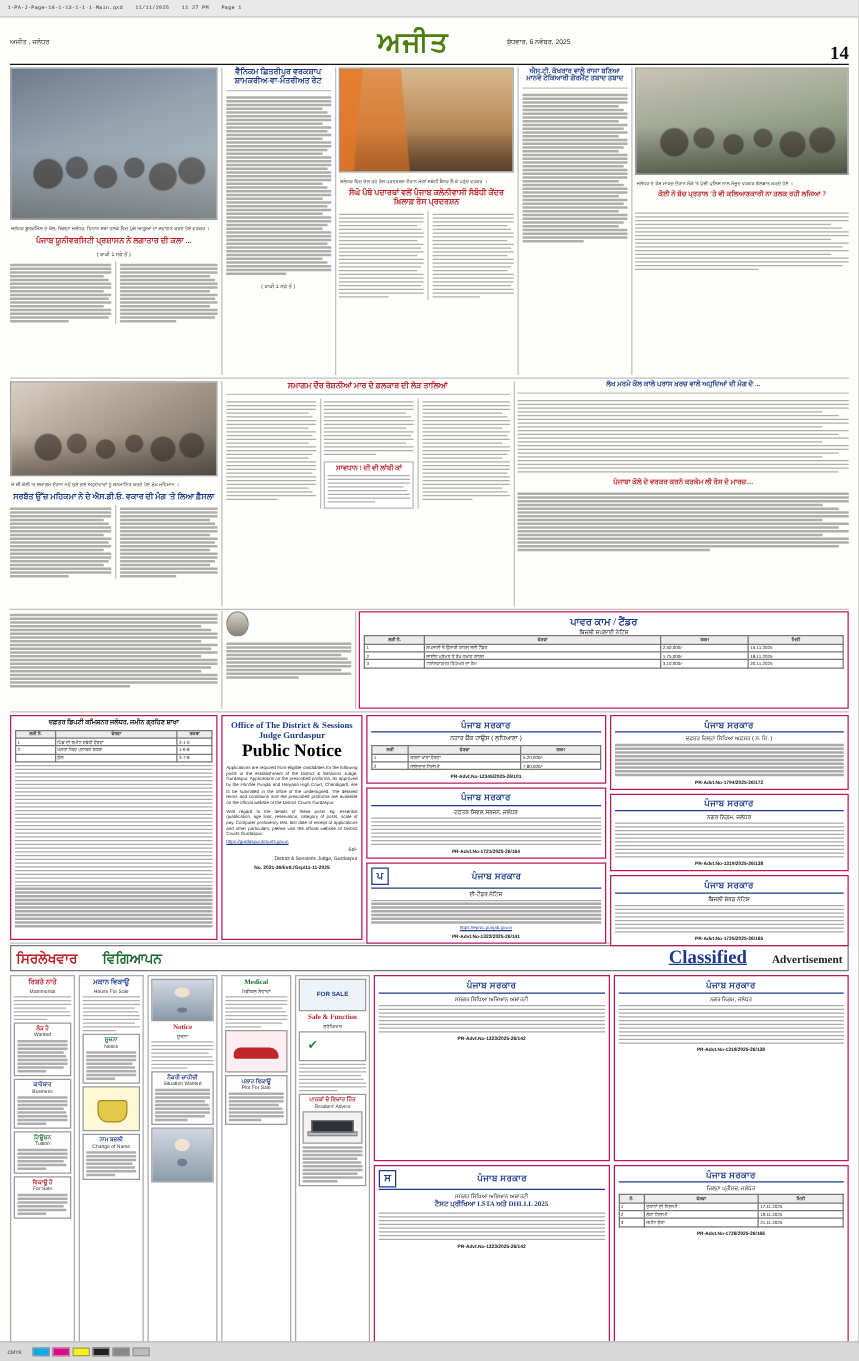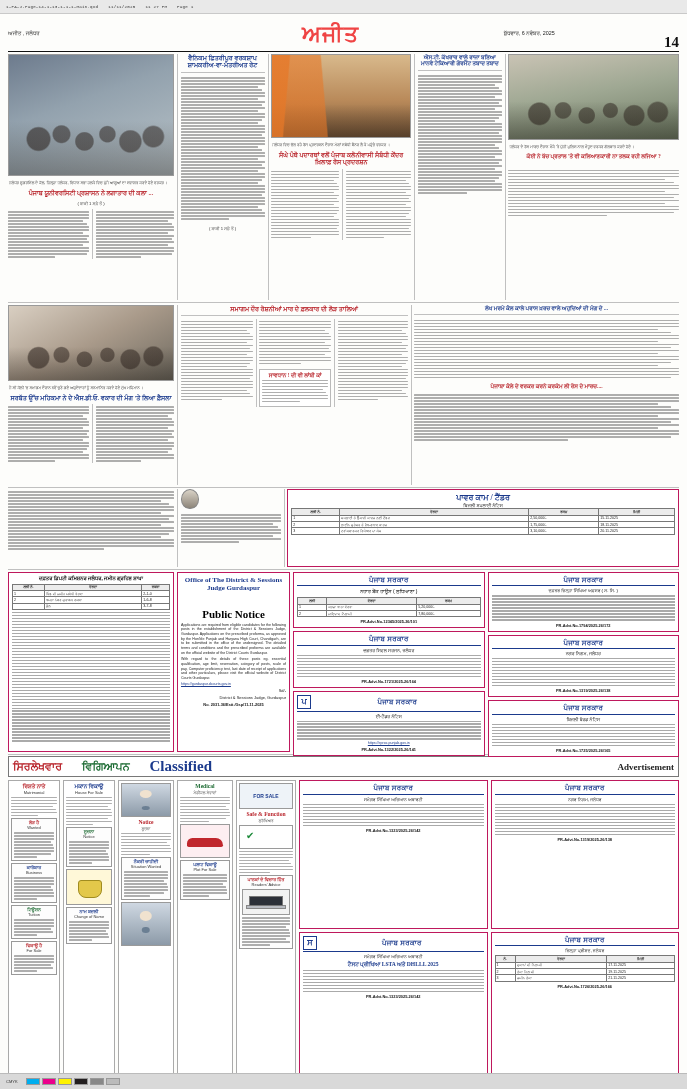--- a/index.html
+++ b/index.html
@@ -22,27 +22,27 @@
   }
   .printbar .seg { white-space:nowrap; }
 
   
   .masthead {
     position:absolute; top:16px; left:8px; right:8px; height:36px;
     border-bottom:1.4px solid #111;
     display:flex; align-items:center;
   }
   .mh-left, .mh-right { flex:1 1 0; font-size:5.4px; color:#222; }
-  .mh-right { text-align:center; padding-right:26px; position:relative; }
+  .mh-right { text-align:left; padding-right:26px; position:relative; }
   .mh-logo {
     flex:0 0 150px; text-align:center;
   }
   .mh-logo .lg {
     font-family:"Liberation Serif", serif;
-    font-weight:bold; font-size:22px; color:#ef4444;
+    font-weight:bold; font-size:22px; color:#4d7c0f;
     letter-spacing:1px; line-height:1;
   }
   .mh-pageno {
     position:absolute; right:0; top:4px;
     font-size:15px; font-weight:bold; color:#111;
     font-family:"Liberation Serif", serif;
   }
 
   
   .body-area {
@@ -874,21 +874,21 @@
             <div class="ln"></div>
           <div class="ln"></div>
             <div class="ln"></div>
             <div class="ln"></div>
             <div class="ln last"></div>
         </div>
       </div>
 
       <div class="ad" style="width:113px;">
         <div class="ad-title" style="font-size:7px;color:#1b3a8c;">Office of The District &amp; Sessions Judge Gurdaspur</div>
-        <div class="ad-title" style="font-size:11px;margin-top:16px;">Public Notice</div>
+        <div class="ad-title" style="font-size:14px;margin-top:2px;">Public Notice</div>
         <div style="font-size:3.6px;line-height:1.3;margin-top:2px;text-align:justify;color:#222;">Applications are required from eligible candidates for the following posts in the establishment of the District &amp; Sessions Judge, Gurdaspur. Applications on the prescribed proforma, as approved by the Hon'ble Punjab and Haryana High Court, Chandigarh, are to be submitted in the office of the undersigned. The detailed terms and conditions and the prescribed proforma are available on the official website of the District Courts Gurdaspur.</div>
         <div style="font-size:3.6px;line-height:1.3;margin-top:2px;text-align:justify;color:#222;">With regard to the details of these posts eg. essential qualification, age limit, reservation, category of posts, scale of pay, Computer proficiency test, last date of receipt of applications and other particulars, please visit the official website of District Courts Gurdaspur.</div>
         <div style="font-size:3.6px;margin-top:1px;color:#1b3a8c;text-decoration:underline;">https://gurdaspur.dcourts.gov.in</div>
         <div class="sign">Sd/-</div>
         <div class="sign">District &amp; Sessions Judge, Gurdaspur</div>
         <div class="prnum">No. 2031-36/Estt./Gsp/11-11-2025</div>
       </div>
 
       <div class="col" style="flex:1;">
         <div class="row" style="gap:3px; height:100%;">
@@ -1018,21 +1018,21 @@
 
         </div>
       </div>
     </div>
 
     <div class="hr" style="margin:2px 0;"></div>
 
     <div class="classified-band">
       <span class="cb-left">ਸਿਰਲੇਖਵਾਰ</span>
       <span class="cb-left" style="color:#1d6b33;">ਵਿਗਿਆਪਨ</span>
-      <span class="cb-mid" style="flex:1;text-align:left;">Classified</span>
+      <span class="cb-mid" style="flex:1;text-align:right;text-decoration:underline;">Classified</span>
       <span class="cb-right">Advertisement</span>
     </div>
 
     <div class="row" style="height:300px; margin-top:3px;">
 
       <div class="cl-col" style="width:52px;">
         <div class="cl-hd">ਰਿਸ਼ਤੇ ਨਾਤੇ</div>
         <div class="cl-sub">Matrimonial</div>
         <div class="txt dense">
           <div class="ln"></div>

